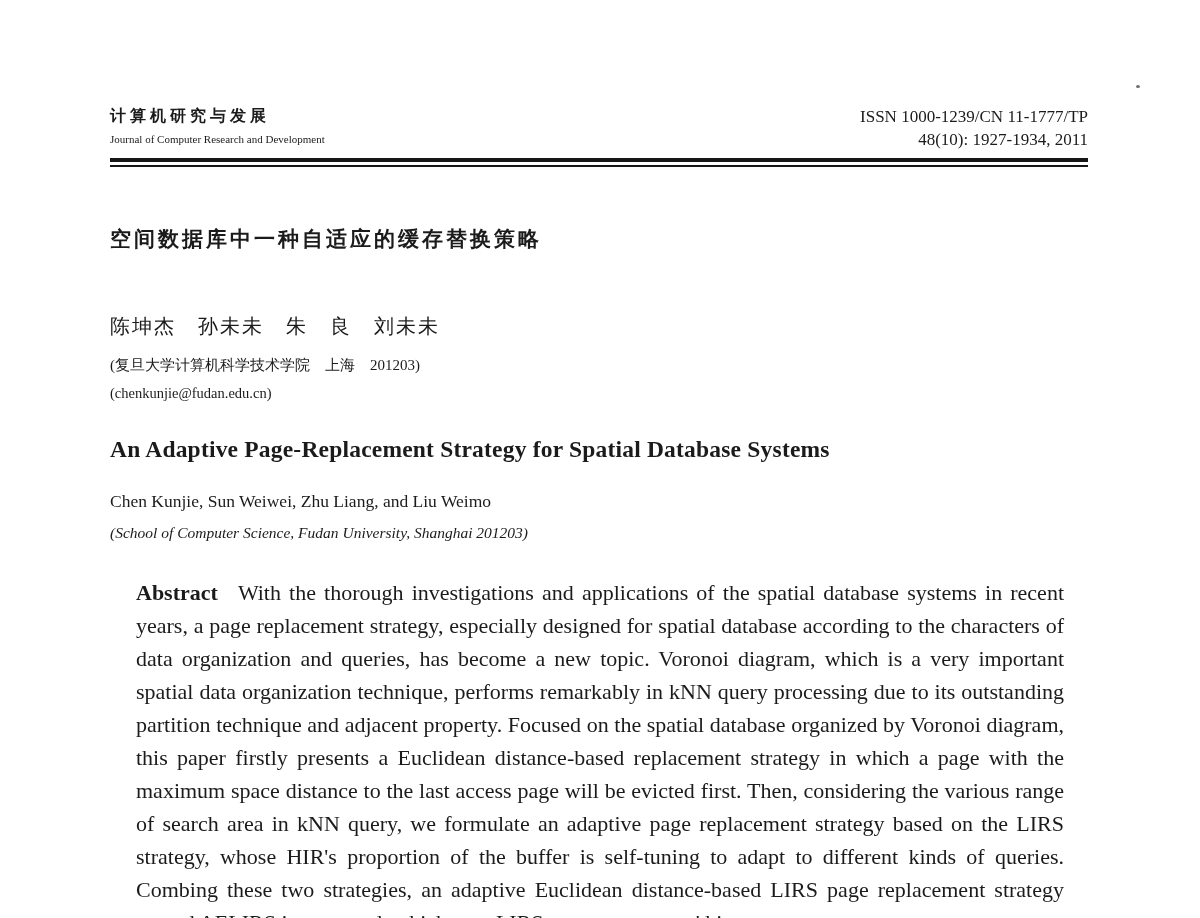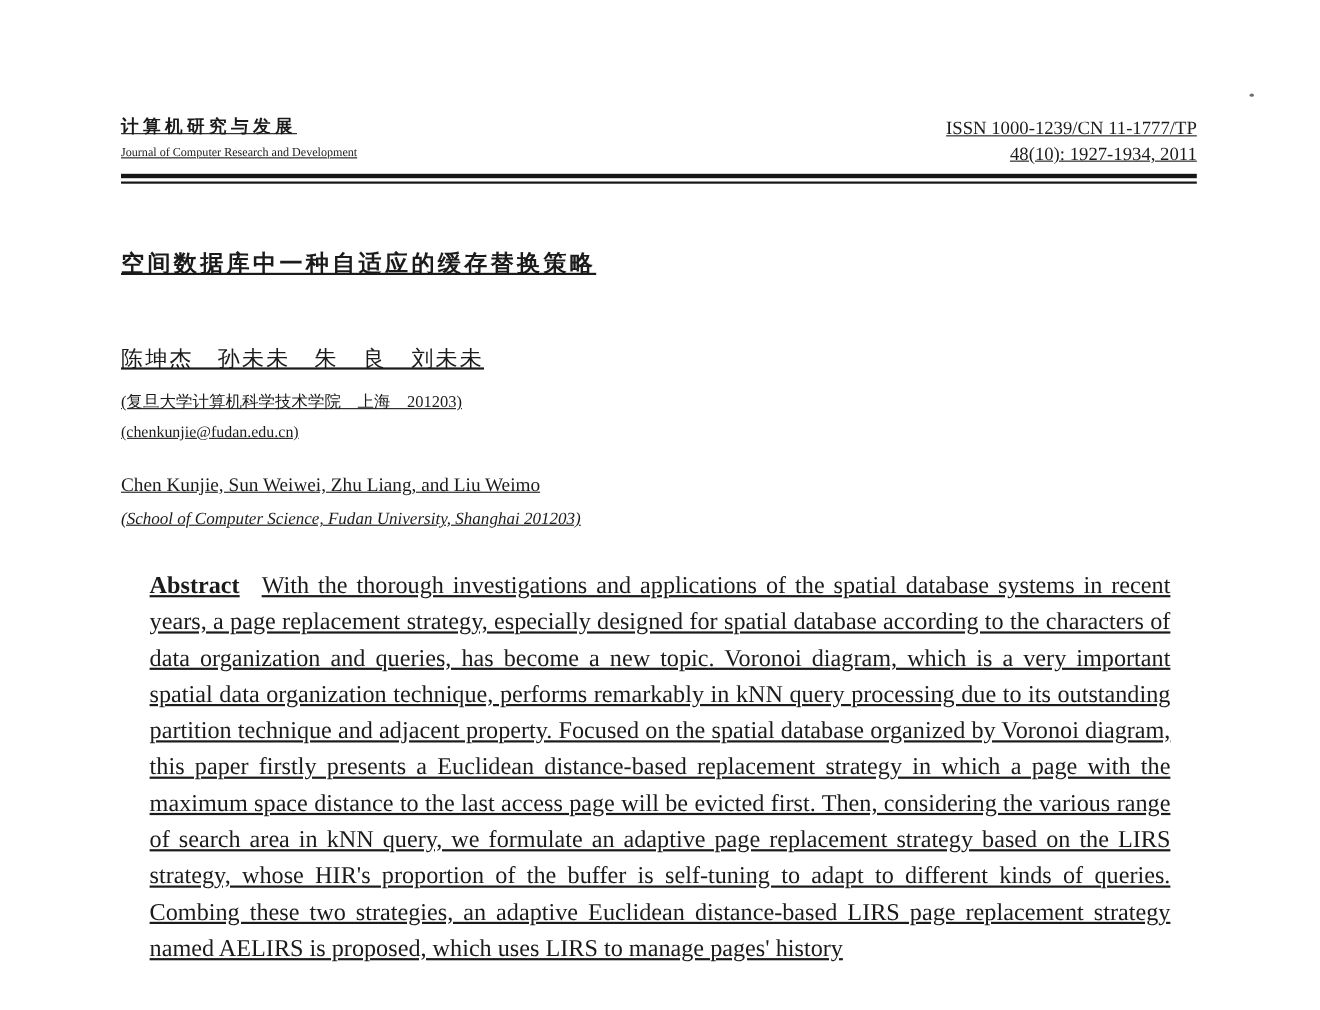--- a/index.html
+++ b/index.html
@@ -9,21 +9,20 @@
     font-family: "Liberation Serif", "DejaVu Serif", serif;
     color: #1b1b1b;
     overflow: hidden;
     position: relative;
   }
   .page {
     width: 1200px;
     height: 918px;
     padding: 105px 112px 0 110px;
     position: relative;
-    text-decoration: underline;
   }
   
   .journal-header {
     display: flex;
     justify-content: space-between;
     align-items: flex-end;
   }
   .jh-left .cn {
     font-size: 16px;
     font-weight: bold;
@@ -126,20 +125,21 @@
   <div class="double-rule"></div>
 
   <h1 class="title-cn">空间数据库中一种自适应的缓存替换策略</h1>
 
   <div class="authors-cn">陈坤杰　孙未未　朱　良　刘未未</div>
 
   <div class="affiliation-cn">(复旦大学计算机科学技术学院　上海　201203)</div>
 
   <div class="email-line">(chenkunjie@fudan.edu.cn)</div>
 
+  <h2 class="title-en">An Adaptive Page-Replacement Strategy for Spatial Database Systems</h2>
 
   <div class="authors-en">Chen Kunjie, Sun Weiwei, Zhu Liang, and Liu Weimo</div>
 
   <div class="affiliation-en">(School of Computer Science, Fudan University, Shanghai 201203)</div>
 
   <p class="abstract"><span class="label">Abstract</span><span>With the thorough investigations and applications of the spatial database systems in recent years, a page replacement strategy, especially designed for spatial database according to the characters of data organization and queries, has become a new topic. Voronoi diagram, which is a very important spatial data organization technique, performs remarkably in kNN query processing due to its outstanding partition technique and adjacent property. Focused on the spatial database organized by Voronoi diagram, this paper firstly presents a Euclidean distance-based replacement strategy in which a page with the maximum space distance to the last access page will be evicted first. Then, considering the various range of search area in kNN query, we formulate an adaptive page replacement strategy based on the LIRS strategy, whose HIR's proportion of the buffer is self-tuning to adapt to different kinds of queries. Combing these two strategies, an adaptive Euclidean distance-based LIRS page replacement strategy named AELIRS is proposed, which uses LIRS to manage pages' history</span></p>
 
 </div>
 
 </body></html>

